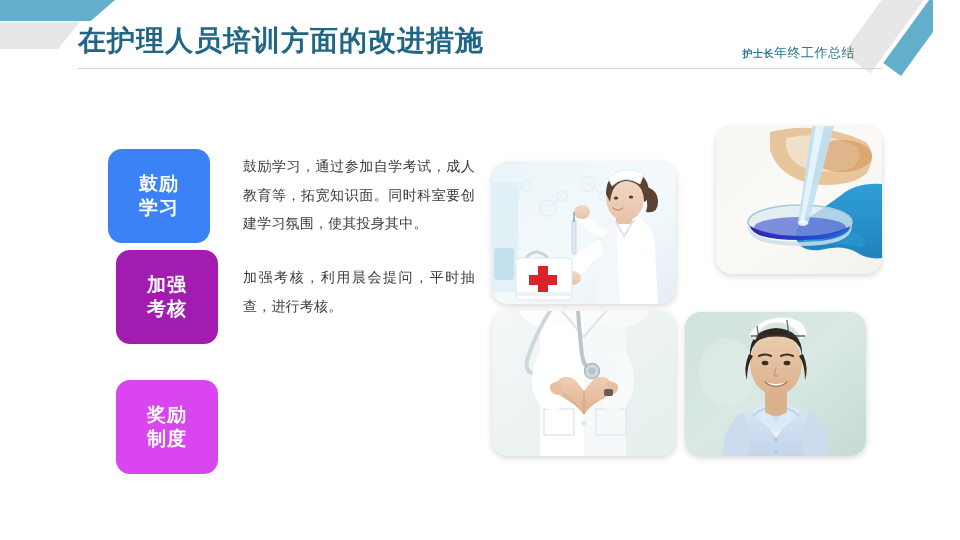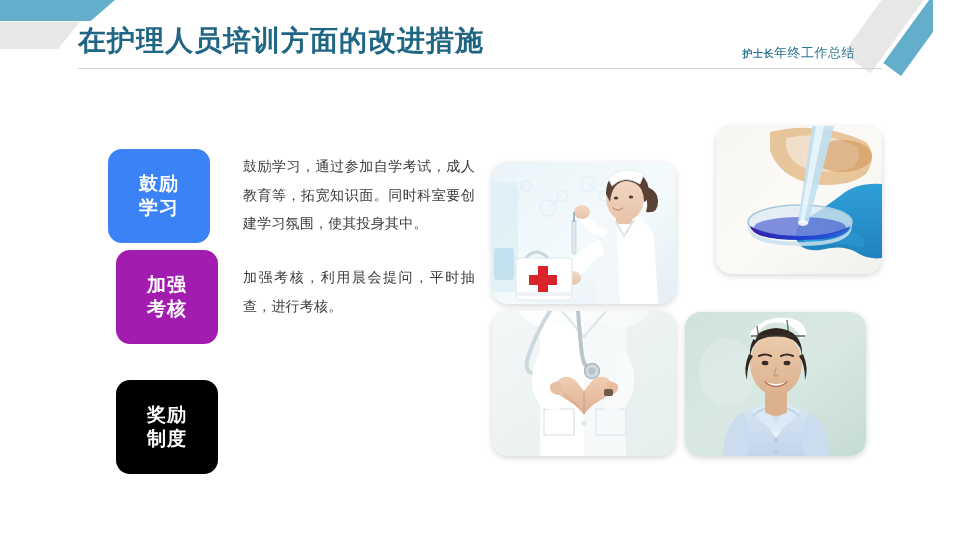--- a/index.html
+++ b/index.html
@@ -122,21 +122,21 @@
     width: 232px;
     font-size: 14px;
     color: #3b3b3b;
     line-height: 2.05;
     letter-spacing: 0.2px;
     text-align: justify;
   }
 
   .box-1 { left: 108px; top: 120px; background: #3b82f6; margin-top: 29px; }
   .box-2 { left: 116px; top: 250px; background: #a21caf; }
-  .box-3 { left: 116px; top: 380px; background: #000000; }
+  .box-3 { left: 116px; top: 380px; background: #d946ef; }
 
   .text-1 { left: 243px; top: 152px; }
   .text-2 { left: 243px; top: 263px; }
   .text-3 { left: 243px; top: 392px; }
 
   
   .photo {
     position: absolute;
     border-radius: 16px;
     overflow: hidden;

